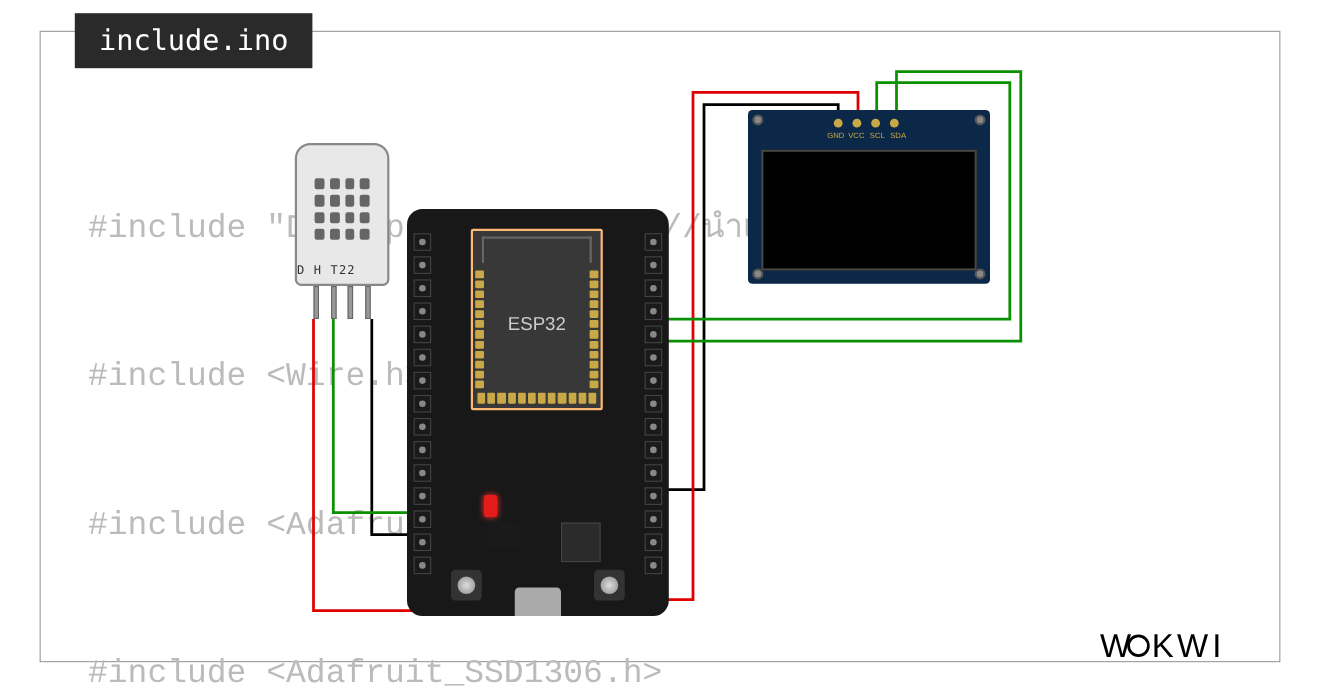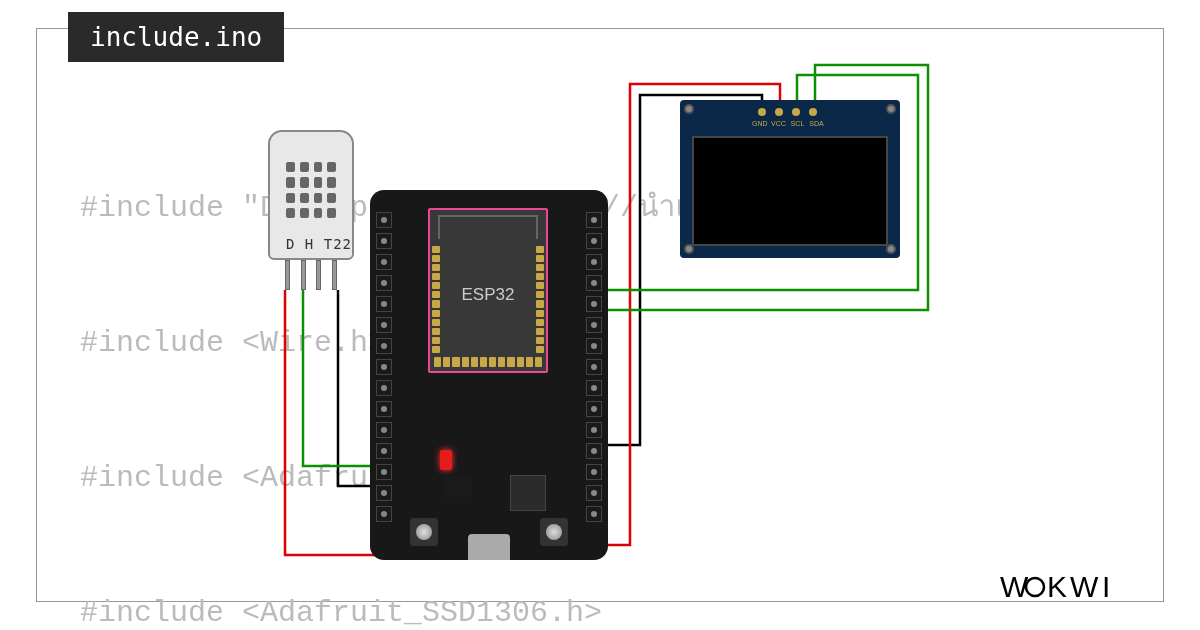--- a/index.html
+++ b/index.html
@@ -78,22 +78,22 @@
       height: 56px;
     }
     .dht22-slot {
       background: #666;
       border-radius: 2px;
     }
     .dht22-label {
       position: absolute;
       bottom: 6px;
       left: 0; right: 0;
-      text-align: right;
-      font-size: 14px;
+      text-align: left;
+      font-size: 11px;
       color: #333;
       letter-spacing: 1px;
     }
     .dht22-pins {
       display: flex;
       justify-content: space-around;
       padding: 0 12px;
     }
     .dht22-pin {
       width: 5px;
@@ -111,21 +111,21 @@
       background: #181818;
       border-radius: 14px;
     }
     .esp32-module {
       position: absolute;
       top: 18px;
       left: 58px;
       width: 120px;
       height: 165px;
       background: #383838;
-      border: 2px solid #ec4899;
+      border: 2px solid #fdba74;
       border-radius: 2px;
     }
     .esp32-antenna {
       position: absolute;
       top: 5px;
       left: 8px;
       right: 8px;
       height: 24px;
       border: 2px solid #666;
       border-bottom: none;

